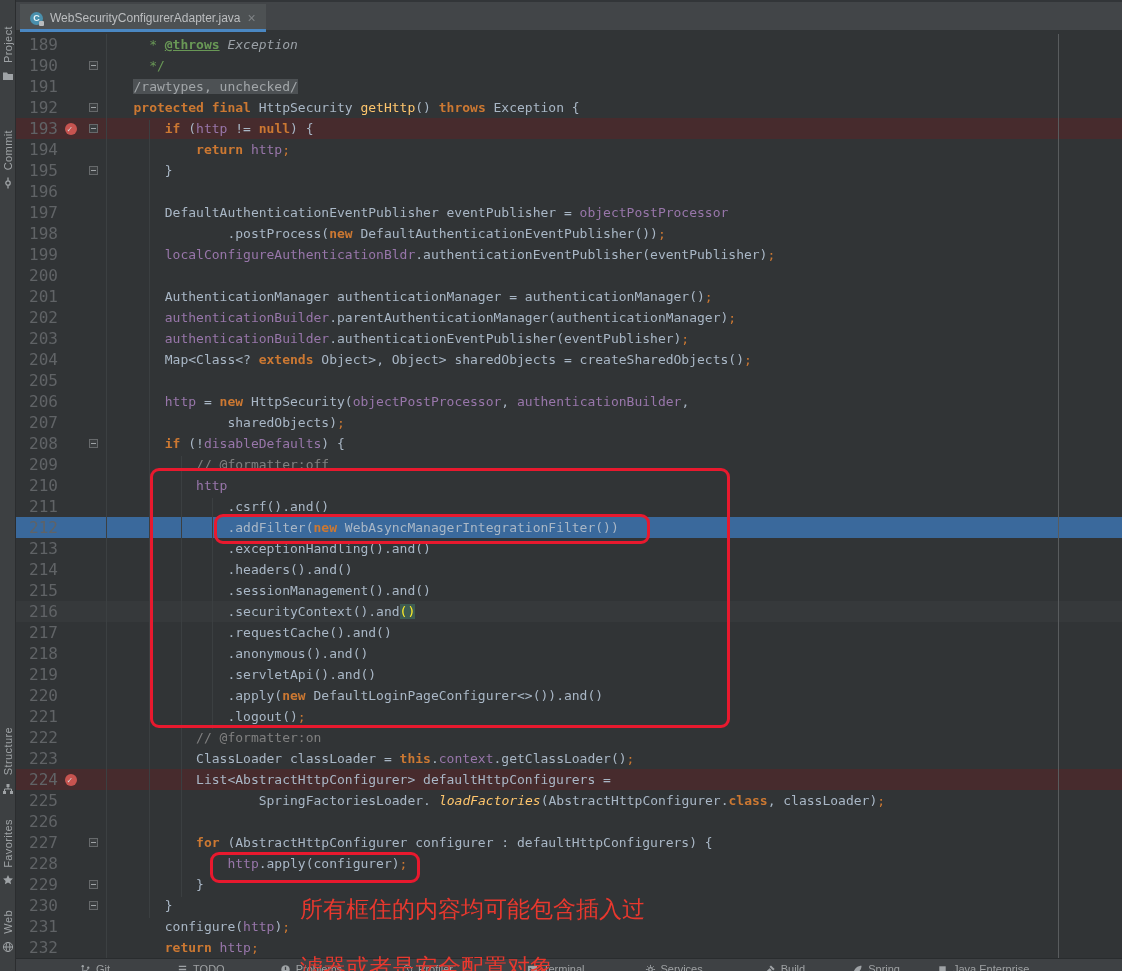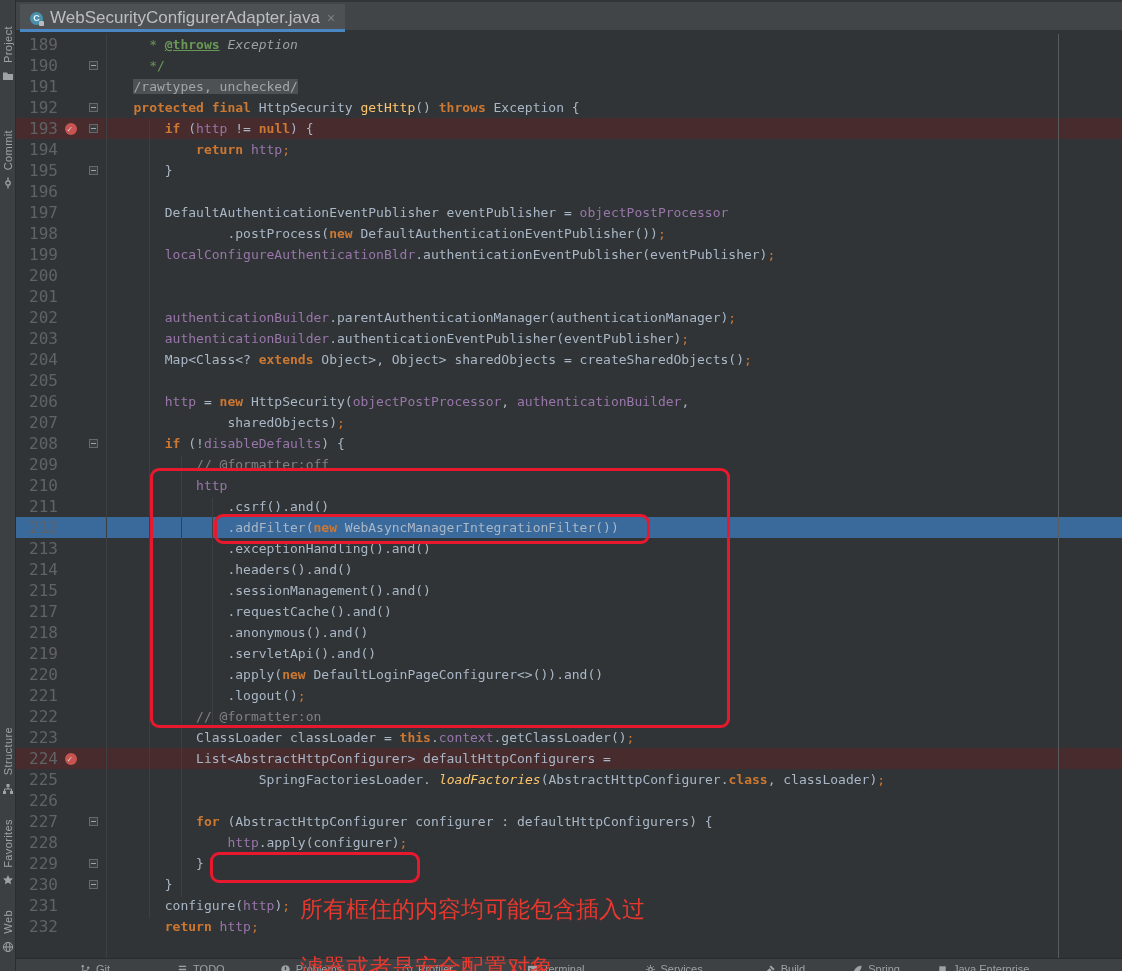--- a/index.html
+++ b/index.html
@@ -22,21 +22,21 @@
   
   #tabbar { position:absolute; left:16px; top:0; width:1106px; height:30px;
             background:#424548; border-top:2px solid #323538; }
   #tab { position:absolute; left:4px; top:2px; height:28px; padding:0 10px;
          background:#4d5153; display:flex; align-items:center; gap:7px; cursor:pointer; }
   #tab-underline { position:absolute; left:0; bottom:0; width:100%; height:3px; background:#4a87c2; }
   .class-ic { width:13px; height:13px; border-radius:50%; background:#4a90ad; position:relative;
               color:#eaf4f8; font-size:9px; font-weight:bold; text-align:center; line-height:13px; }
   .class-ic::after { content:""; position:absolute; right:-1px; bottom:-1px; width:5px; height:5px;
                      background:#b9bcbe; border-radius:1px; }
-  #tab-title { font-size:17px; color:#bcbec0; }
+  #tab-title { font-size:12px; color:#bcbec0; }
   #tab-close { color:#7e8285; font-size:14px; line-height:14px; cursor:pointer; }
 
   
   #editor { position:absolute; left:16px; top:34px; width:1106px; height:924px;
             font-family:"DejaVu Sans Mono", monospace; font-size:13px; }
   .row { position:relative; display:flex; height:21px; line-height:21px; width:1106px; }
   .row-bp    { background:#472b2d; }
   .row-sel   { background:#3a699c; }
   .row-caret { background:#36393b; }
   .ln { width:42px; text-align:right; color:#606366; font-size:16px; flex:none; cursor:pointer; }
@@ -222,20 +222,21 @@
       <div class="row">
         <span class="ln">200</span>
         <span class="bp-slot"></span>
         <span class="fold-slot"></span>
         <span class="code"></span>
       </div>
       <div class="row">
         <span class="ln">201</span>
         <span class="bp-slot"></span>
         <span class="fold-slot"></span>
+        <span class="code"><span class="t-d">       AuthenticationManager authenticationManager = authenticationManager()</span><span class="t-o">;</span></span>
       </div>
       <div class="row">
         <span class="ln">202</span>
         <span class="bp-slot"></span>
         <span class="fold-slot"></span>
         <span class="code"><span class="t-f">       authenticationBuilder</span><span class="t-d">.parentAuthenticationManager(authenticationManager)</span><span class="t-o">;</span></span>
       </div>
       <div class="row">
         <span class="ln">203</span>
         <span class="bp-slot"></span>
@@ -308,20 +309,26 @@
         <span class="ln">214</span>
         <span class="bp-slot"></span>
         <span class="fold-slot"></span>
         <span class="code"><span class="t-d">               .headers().and()</span></span>
       </div>
       <div class="row">
         <span class="ln">215</span>
         <span class="bp-slot"></span>
         <span class="fold-slot"></span>
         <span class="code"><span class="t-d">               .sessionManagement().and()</span></span>
+      </div>
+      <div class="row row-caret">
+        <span class="ln">216</span>
+        <span class="bp-slot"></span>
+        <span class="fold-slot"></span>
+        <span class="code"><span class="t-d">               .securityContext().and</span><span class="t-mb">()</span></span>
       </div>
       <div class="row">
         <span class="ln">217</span>
         <span class="bp-slot"></span>
         <span class="fold-slot"></span>
         <span class="code"><span class="t-d">               .requestCache().and()</span></span>
       </div>
       <div class="row">
         <span class="ln">218</span>
         <span class="bp-slot"></span>

